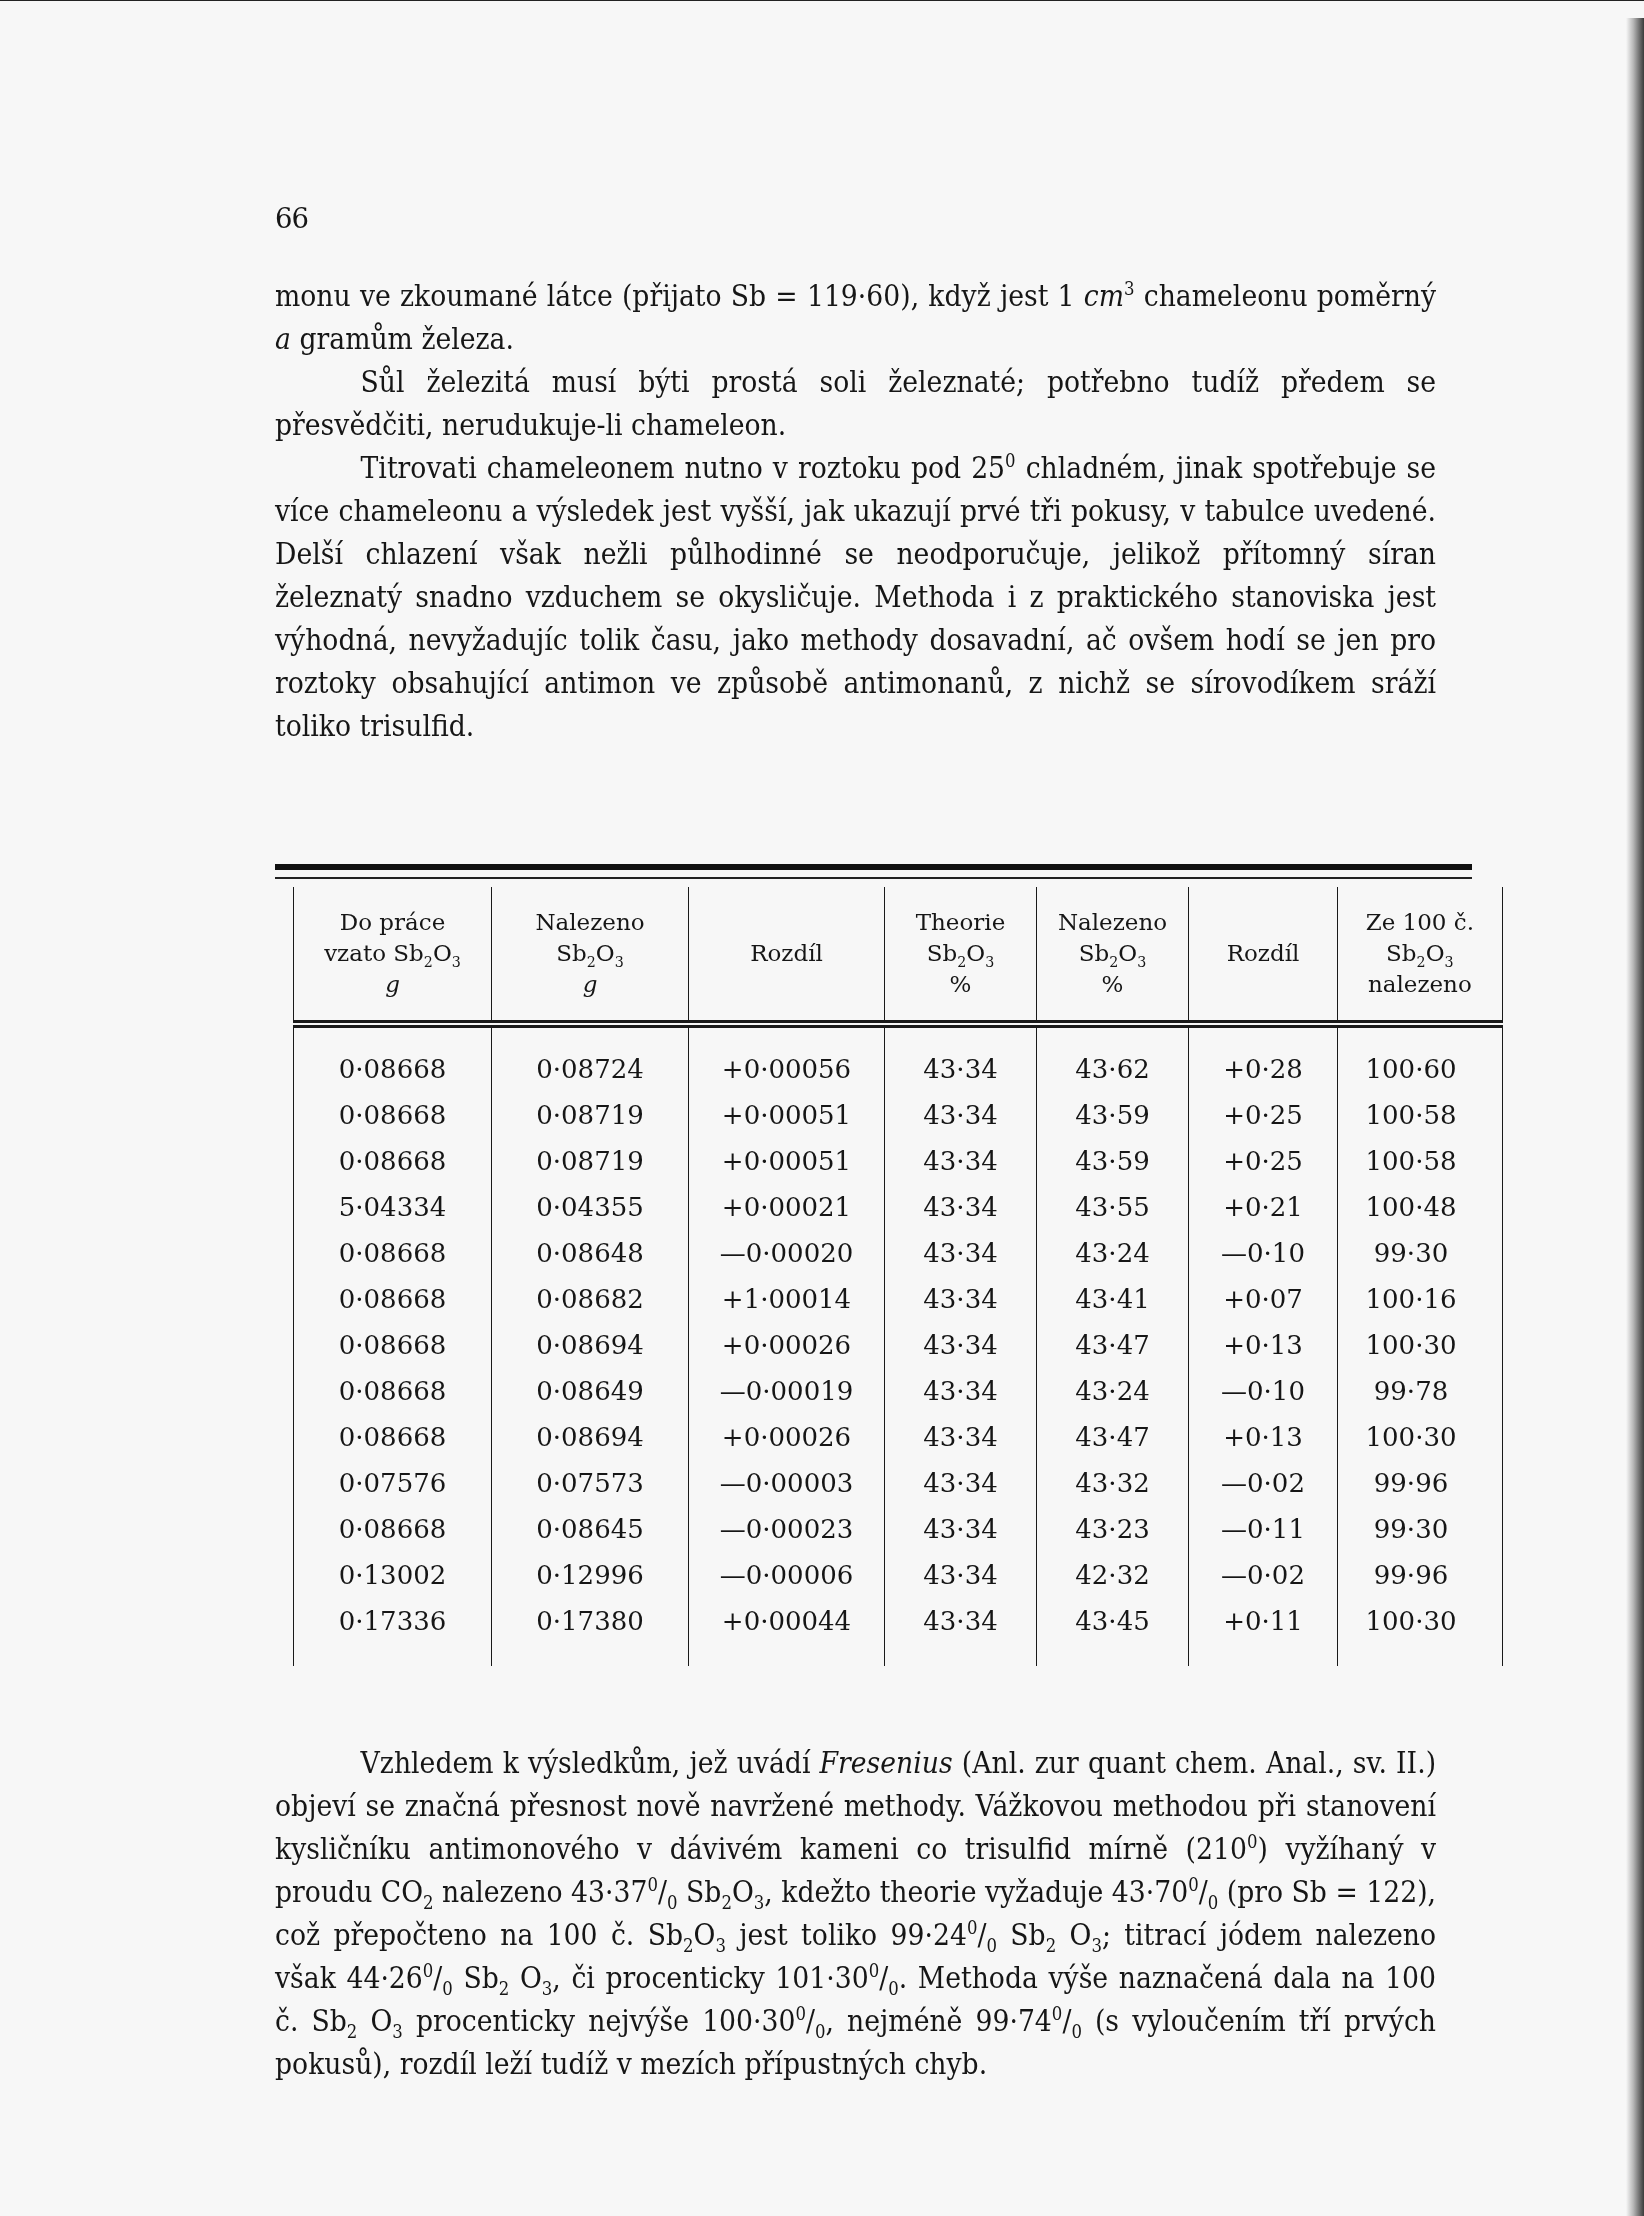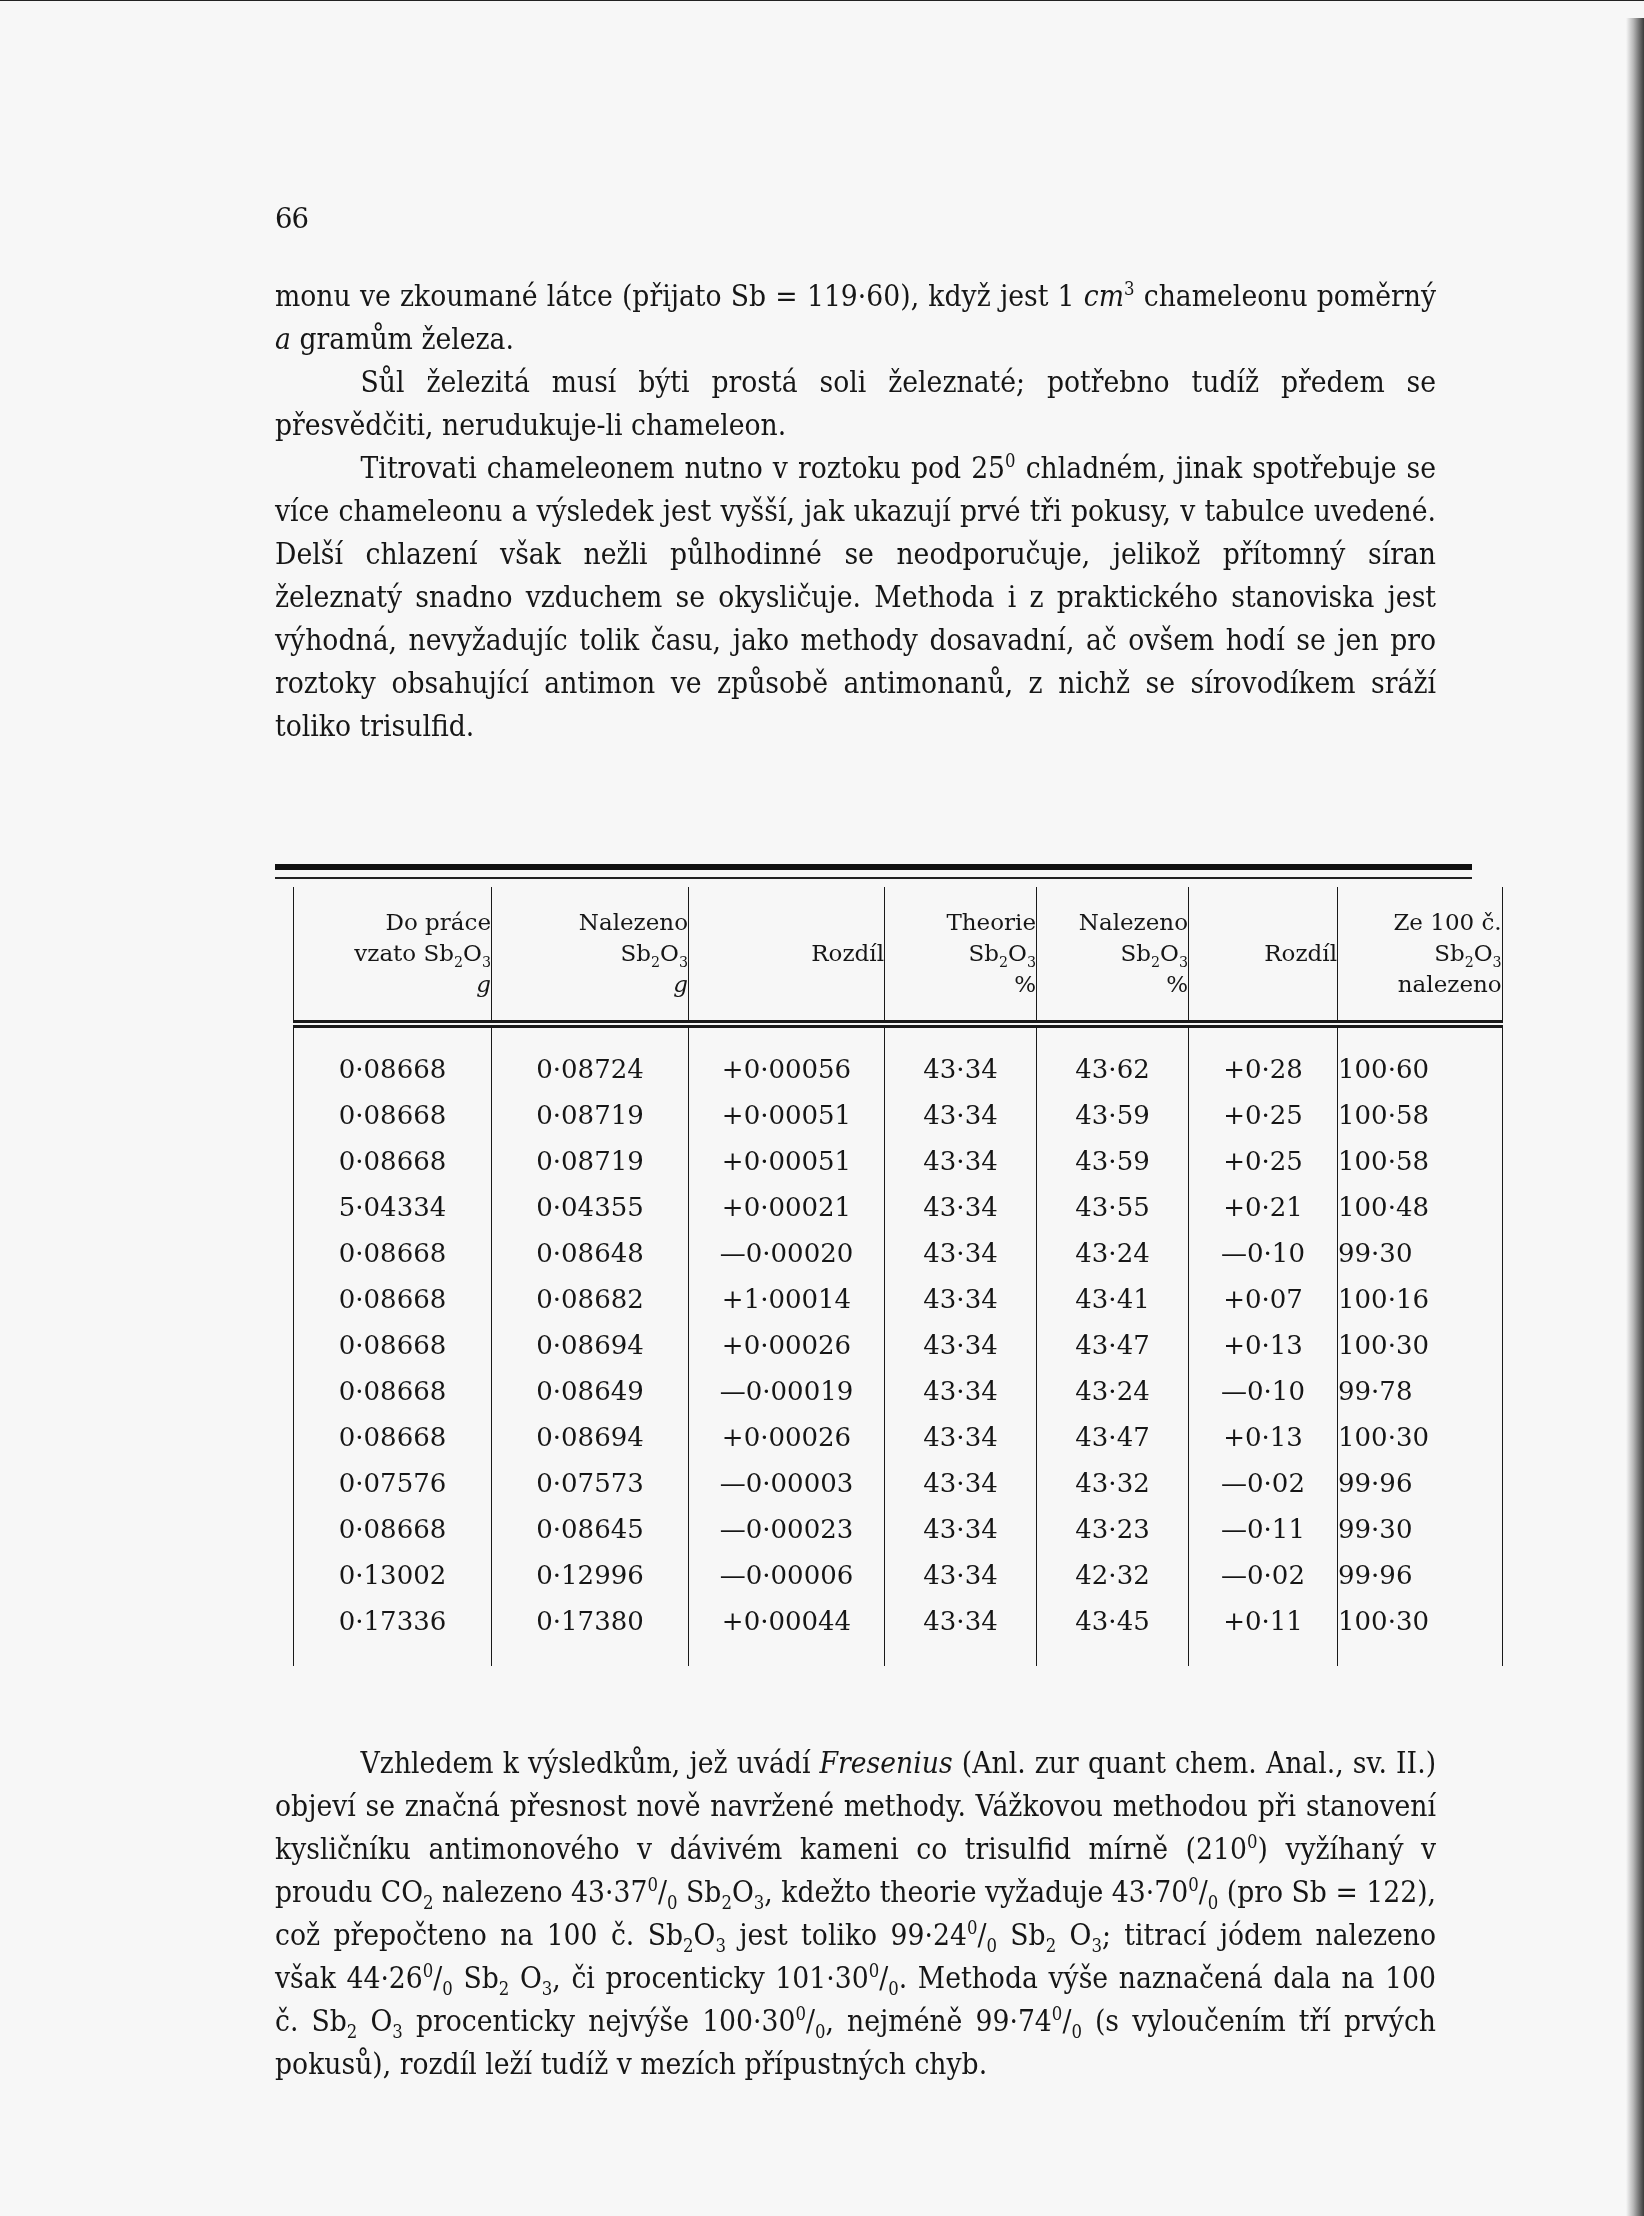--- a/index.html
+++ b/index.html
@@ -54,29 +54,28 @@
     padding: 0;
     text-align: center;
     vertical-align: middle;
   }
   .data-table th:last-child, .data-table td:last-child { border-right: 1.8px solid #1a1a1a; }
   .data-table th {
     font-weight: normal;
     font-size: 23px; line-height: 31px;
     height: 133px;
     border-bottom: 8px double #1a1a1a;
-    text-align: right;
   }
   .data-table th .unit { font-style: italic; }
   .data-table tbody tr:first-child td { padding-top: 17.7px; }
   .data-table tbody tr:last-child td { padding-bottom: 22px; }
   .data-table td { height: 46px; line-height: 46px; }
   .col-0 { width: 197px; } .col-1 { width: 196px; } .col-2 { width: 195px; }
   .col-3 { width: 151px; } .col-4 { width: 151px; } .col-5 { width: 148px; } .col-6 { width: 146px; }
-  .data-table td.rjust { text-align: left; padding-right: 17.7px; margin-top: 19px; }
+  .data-table td.rjust { text-align: center; padding-right: 17.7px; margin-top: 19px; }
 </style>
 </head>
 <body>
 
 <div class="page-edge-top"></div>
 <div class="page-edge-right"></div>
 
 <div class="page-number">66</div>
 
 <div class="text-block wide top-text" id="top-text">

